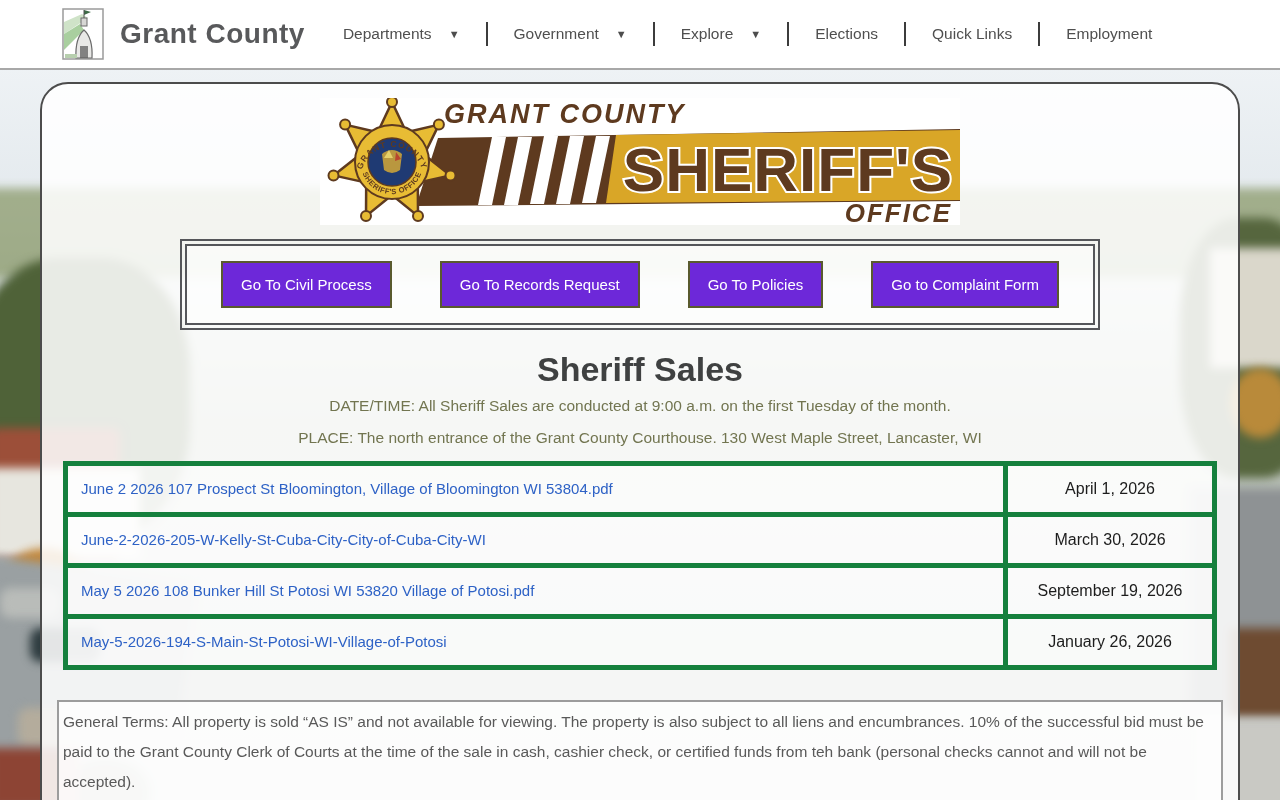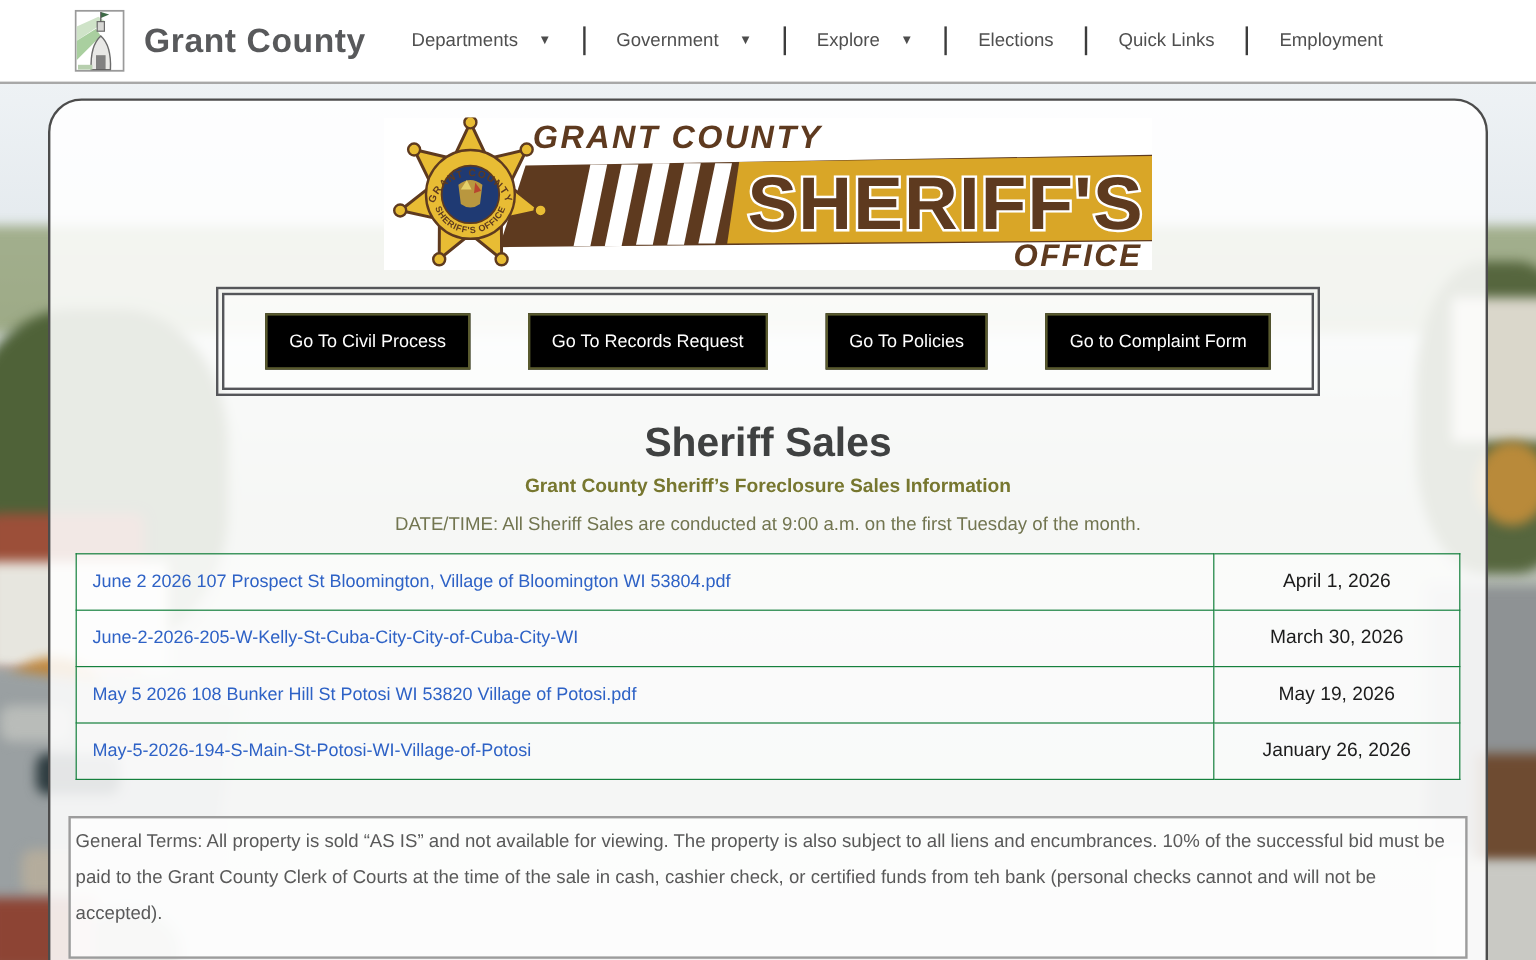--- a/index.html
+++ b/index.html
@@ -53,37 +53,37 @@
   .banner{width:640px;height:127px;margin:14px auto 0;display:block;}
   
   .btnbar-outer{
     width:920px;margin:14px auto 0;border:2px solid #55565a;padding:3px;box-sizing:border-box;
   }
   .btnbar-inner{
     border:2px solid #55565a;background:rgba(255,255,255,.55);
     display:flex;justify-content:space-around;align-items:center;padding:15px 10px;
   }
   .obtn{
-    background:#000000;color:#fff;font-size:15px;font-family:"Liberation Sans",sans-serif;
+    background:#6d28d9;color:#fff;font-size:15px;font-family:"Liberation Sans",sans-serif;
     border:2px solid #595a2e;padding:13px 18px;cursor:pointer;white-space:nowrap;
   }
   
   .h1{
     text-align:center;font-size:34px;font-weight:bold;color:#3f4141;margin:20px 0 8px;
   }
   .subtitle{
     text-align:center;font-size:16px;font-weight:bold;color:#77772f;margin:0 0 14px;
   }
   .infoline{
     text-align:center;font-size:15.5px;color:#727550;margin:0 15px 14px;
   }
   
   .sales{width:1154px;margin:10px auto 0;border-collapse:collapse;table-layout:fixed;}
   .sales td{
-    border:1px solid #15803d;background:rgba(255,255,255,.45);height:44px;vertical-align:middle;
+    border:5px solid #15803d;background:rgba(255,255,255,.45);height:44px;vertical-align:middle;
   }
   .sales td.linkcell{padding-left:13px;}
   .sales td.datecell{width:202px;text-align:center;font-size:16px;color:#1c1c1c;}
   .sales a{color:#2e62c6;font-size:15px;text-decoration:none;cursor:pointer;}
   
   .terms{
     margin:30px 15px 0;border:2px solid #9c9c9c;background:rgba(255,255,255,.72);
     padding:5px 4px 20px;color:#595959;font-size:15.5px;line-height:30px;
   }
   .terms p{margin:0;}
@@ -202,36 +202,36 @@
   <div class="btnbar-outer">
     <div class="btnbar-inner">
       <button class="obtn">Go To Civil Process</button>
       <button class="obtn">Go To Records Request</button>
       <button class="obtn">Go To Policies</button>
       <button class="obtn">Go to Complaint Form</button>
     </div>
   </div>
 
   <div class="h1">Sheriff Sales</div>
-  <div class="subtitle">Grant County Sheriff’s Foreclosure Sales Information</div>
   <div class="infoline">DATE/TIME: All Sheriff Sales are conducted at 9:00 a.m. on the first Tuesday of the month.</div>
+  <div class="infoline">PLACE: The north entrance of the Grant County Courthouse. 130 West Maple Street, Lancaster, WI</div>
 
   <table class="sales">
     <tbody>
       <tr>
         <td class="linkcell"><a>June 2 2026 107 Prospect St Bloomington, Village of Bloomington WI 53804.pdf</a></td>
         <td class="datecell">April 1, 2026</td>
       </tr>
       <tr>
         <td class="linkcell"><a>June-2-2026-205-W-Kelly-St-Cuba-City-City-of-Cuba-City-WI</a></td>
         <td class="datecell">March 30, 2026</td>
       </tr>
       <tr>
         <td class="linkcell"><a>May 5 2026 108 Bunker Hill St Potosi WI 53820 Village of Potosi.pdf</a></td>
-        <td class="datecell">May 19, 2026</td>
+        <td class="datecell">September 19, 2026</td>
       </tr>
       <tr>
         <td class="linkcell"><a>May-5-2026-194-S-Main-St-Potosi-WI-Village-of-Potosi</a></td>
         <td class="datecell">January 26, 2026</td>
       </tr>
     </tbody>
   </table>
 
   <div class="terms">
     <p>General Terms: All property is sold “AS IS” and not available for viewing.  The property is also subject to all liens and encumbrances.  10% of the successful bid must be paid to the Grant County Clerk of Courts at the time of the sale in cash, cashier check, or certified funds from teh bank (personal checks cannot and will not be accepted).</p>

